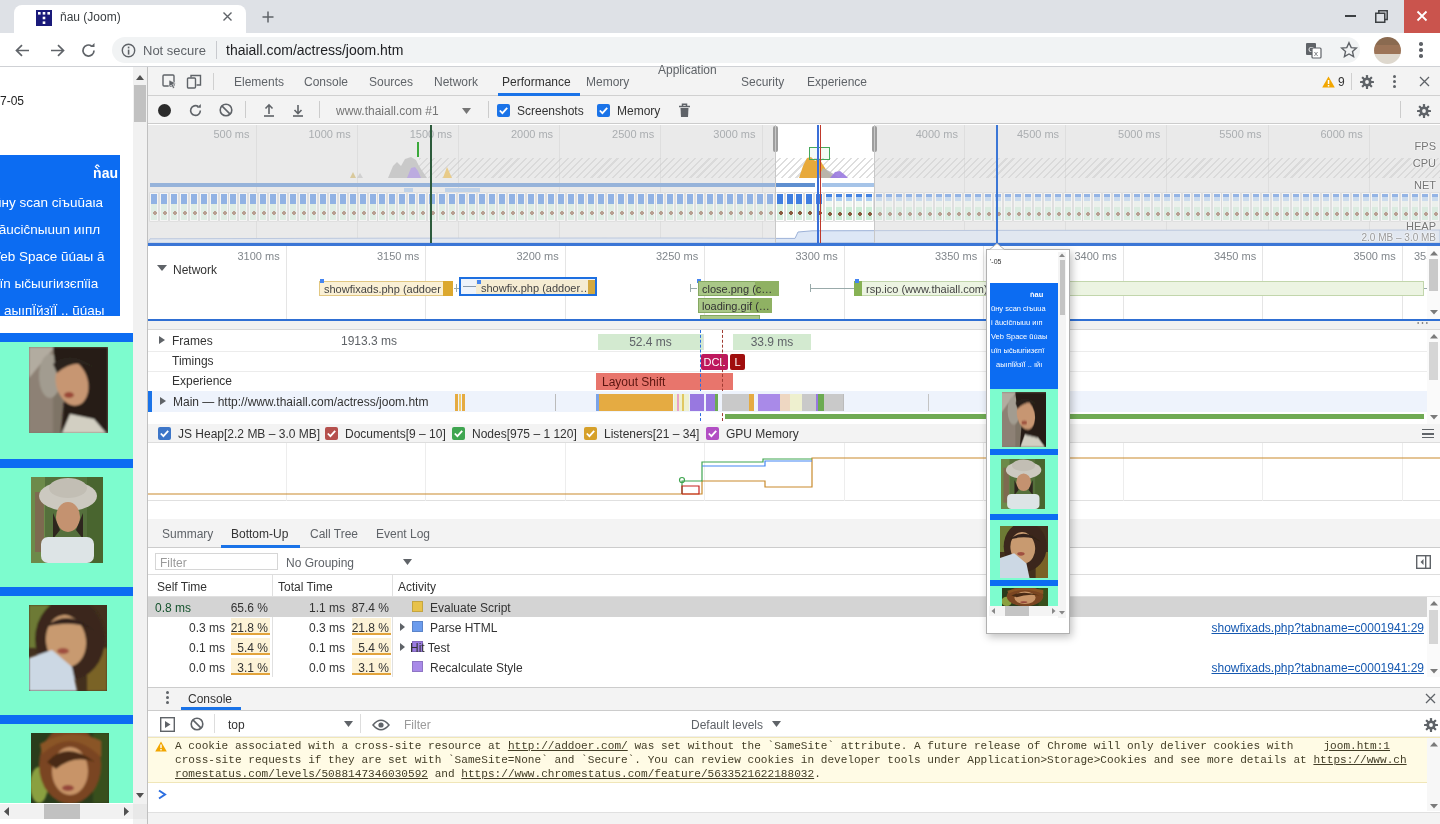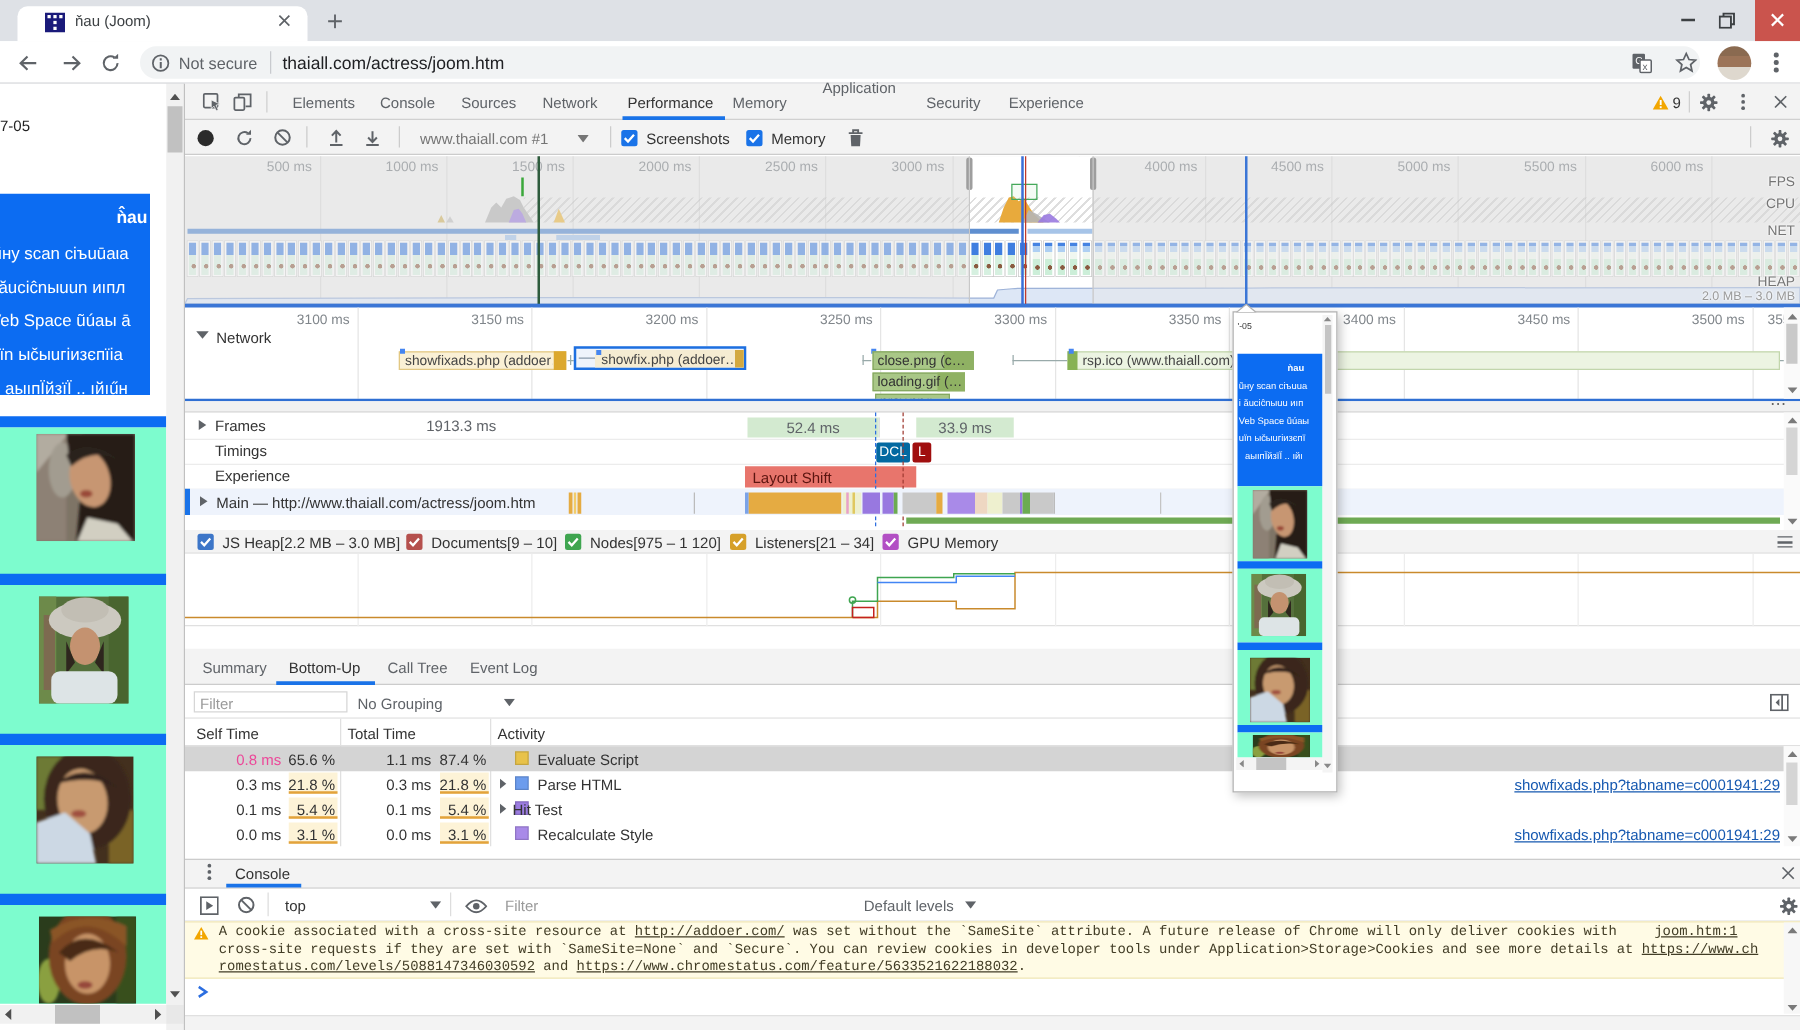--- a/index.html
+++ b/index.html
@@ -79,21 +79,21 @@
   </div>
 
 <div id="page" class="ab" style="left:0;top:67px;width:133px;height:757px;background:#fff;overflow:hidden;">
   <div class="ab" style="left:0px;top:27px;font-size:12px;color:#222;">7-05</div>
   <div class="ab" style="left:-20px;top:88px;width:140px;height:161px;background:#0c6cf2;"></div>
   <div class="ab" style="left:0;top:98px;width:118px;text-align:right;font-size:14px;font-weight:bold;color:#fff;">ǹ̂au</div>
   <div class="ab" style="left:-6px;top:128px;font-size:13.5px;color:#fff;white-space:nowrap;">ũну scan ciъuūаιа</div>
   <div class="ab" style="left:-8px;top:155px;font-size:13.5px;color:#fff;white-space:nowrap;">i ăuciĉnыuun иıпл</div>
   <div class="ab" style="left:-8px;top:182px;font-size:13.5px;color:#fff;white-space:nowrap;">Veb Space ũúаы ā</div>
   <div class="ab" style="left:-8px;top:209px;font-size:13.5px;color:#fff;white-space:nowrap;">uїn ыčыuгіизєпїіа</div>
-  <div class="ab" style="left:4px;top:236px;font-size:13.5px;color:#fff;white-space:nowrap;">аыıпЇйзїЇ .. ıйıűн</div>
+  <div class="ab" style="left:4px;top:236px;font-size:13.5px;color:#fff;white-space:nowrap;">аыıпЇйзїЇ .. ũúаы</div>
 </div>
 <style>
 .aqua{position:absolute;left:0;width:133px;background:#7dfcce;}
 .bluebar{position:absolute;left:0;width:133px;height:9px;background:#0c6cf2;}
 .photo{position:absolute;overflow:hidden;}
 </style>
 <div id="photos">
   <div class="bluebar" style="top:333px;"></div>
   <div class="aqua" style="top:342px;height:461px;"></div>
   <div class="bluebar" style="top:459px;"></div>
@@ -562,21 +562,21 @@
 <div class="ab" style="left:148px;top:390.5px;width:1292px;height:1px;background:#ececec;"></div>
 <div class="ab" style="left:159px;top:336px;width:0;height:0;border-top:4.5px solid transparent;border-bottom:4.5px solid transparent;border-left:6px solid #5f6368;"></div>
 <div class="dtxt2" style="left:172px;top:334px;">Frames</div>
 <div class="ab" style="left:341px;top:334px;font-size:12px;color:#5f6368;">1913.3 ms</div>
 <div class="ab" style="left:598px;top:333.5px;width:105px;height:16px;background:#d3ead0;"></div>
 <div class="ab" style="left:598px;top:335px;width:105px;text-align:center;font-size:12px;color:#5f6368;">52.4 ms</div>
 <div class="ab" style="left:733px;top:333.5px;width:78px;height:16px;background:#d3ead0;"></div>
 <div class="ab" style="left:733px;top:335px;width:78px;text-align:center;font-size:12px;color:#5f6368;">33.9 ms</div>
 <div class="ab" style="left:703px;top:333.5px;width:1px;height:16px;background:#e0e0e0;"></div>
 <div class="dtxt2" style="left:172px;top:354px;">Timings</div>
-<div class="ab" style="left:701px;top:354px;width:27px;height:16px;background:#0369a1;border-radius:2px;color:#fff;font-size:11px;text-align:center;line-height:16px;overflow:hidden;">DCL</div>
+<div class="ab" style="left:701px;top:354px;width:27px;height:16px;background:#be185d;border-radius:2px;color:#fff;font-size:11px;text-align:center;line-height:16px;overflow:hidden;">DCL</div>
 <div class="ab" style="left:730px;top:354px;width:15px;height:16px;background:#a00e0e;border-radius:2px;color:#fff;font-size:11px;text-align:center;line-height:16px;">L</div>
 <div class="dtxt2" style="left:172px;top:374px;">Experience</div>
 <div class="ab" style="left:596px;top:372.5px;width:137px;height:17px;background:#e8756c;"></div>
 <div class="ab" style="left:602px;top:375px;font-size:12px;color:#5c1510;">Layout Shift</div>
 <div class="ab" style="left:700px;top:330px;width:0;height:91px;border-left:1.5px dashed #2c6ee0;"></div>
 <div class="ab" style="left:722px;top:330px;width:0;height:91px;border-left:1.5px dashed #a03b32;"></div>
 <div class="ab" style="left:148px;top:391px;width:1292px;height:21px;background:#eef3fc;"></div>
 <div class="ab" style="left:148px;top:391px;width:4px;height:21px;background:#1a73e8;"></div>
 <div class="ab" style="left:160px;top:397px;width:0;height:0;border-top:4.5px solid transparent;border-bottom:4.5px solid transparent;border-left:6px solid #5f6368;"></div>
 <div class="dtxt2" style="left:173px;top:395px;">Main — http://www.thaiall.com/actress/joom.htm</div>
@@ -683,21 +683,21 @@
     <rect x="9" y="0.7" width="1.4" height="12.6" fill="#5f6368"></rect>
     <path d="M7.5 4 L4.5 7 L7.5 10 Z" fill="#5f6368"></path>
   </svg>
 <div class="ab" style="left:148px;top:575px;width:1292px;height:22px;background:#fff;border-bottom:1px solid #e0e0e0;"></div>
 <div class="dtxt2" style="left:157px;top:580px;">Self Time</div>
 <div class="dtxt2" style="left:278px;top:580px;">Total Time</div>
 <div class="dtxt2" style="left:398px;top:580px;">Activity</div>
 <div class="ab" style="left:272px;top:575px;width:1px;height:102px;background:#e0e0e0;"></div>
 <div class="ab" style="left:392px;top:575px;width:1px;height:102px;background:#e0e0e0;"></div>
 <div class="ab" style="left:148px;top:597px;width:1279px;height:20px;background:#d4d4d4;"></div>
-<div class="ab" style="left:155px;top:601px;width:70px;text-align:right;font-size:12px;color:#ec4899;">0.8 ms</div>
+<div class="ab" style="left:155px;top:601px;width:70px;font-size:12px;color:#14532d;">0.8 ms</div>
 <div class="ab" style="left:198px;top:601px;width:70px;text-align:right;font-size:12px;color:#333;">65.6 %</div>
 <div class="ab" style="left:275px;top:601px;width:70px;text-align:right;font-size:12px;color:#333;">1.1 ms</div>
 <div class="ab" style="left:319px;top:601px;width:70px;text-align:right;font-size:12px;color:#333;">87.4 %</div>
 <div class="ab" style="left:412px;top:601px;width:11px;height:11px;background:#e8c24a;border:1px solid rgba(0,0,0,0.15);"></div>
 <div class="ab" style="left:430px;top:601px;font-size:12px;color:#333;">Evaluate Script</div>
 <div class="ab" style="left:231px;top:618px;width:39px;height:17px;background:#fdf3d7;border-bottom:2px solid #e2a33b;"></div>
 <div class="ab" style="left:352px;top:618px;width:39px;height:17px;background:#fdf3d7;border-bottom:2px solid #e2a33b;"></div>
 <div class="ab" style="left:155px;top:621px;width:70px;text-align:right;font-size:12px;color:#333;">0.3 ms</div>
 <div class="ab" style="left:198px;top:621px;width:70px;text-align:right;font-size:12px;color:#333;">21.8 %</div>
 <div class="ab" style="left:275px;top:621px;width:70px;text-align:right;font-size:12px;color:#333;">0.3 ms</div>

